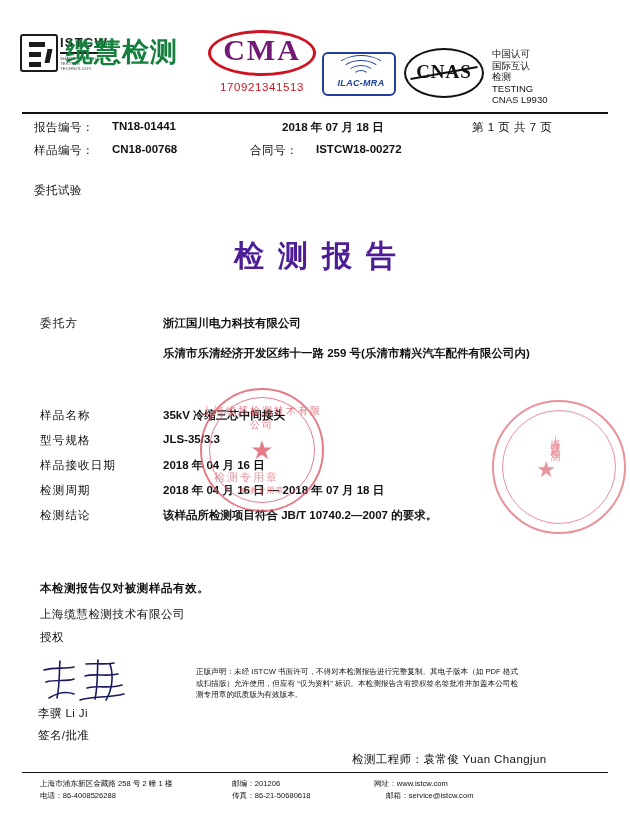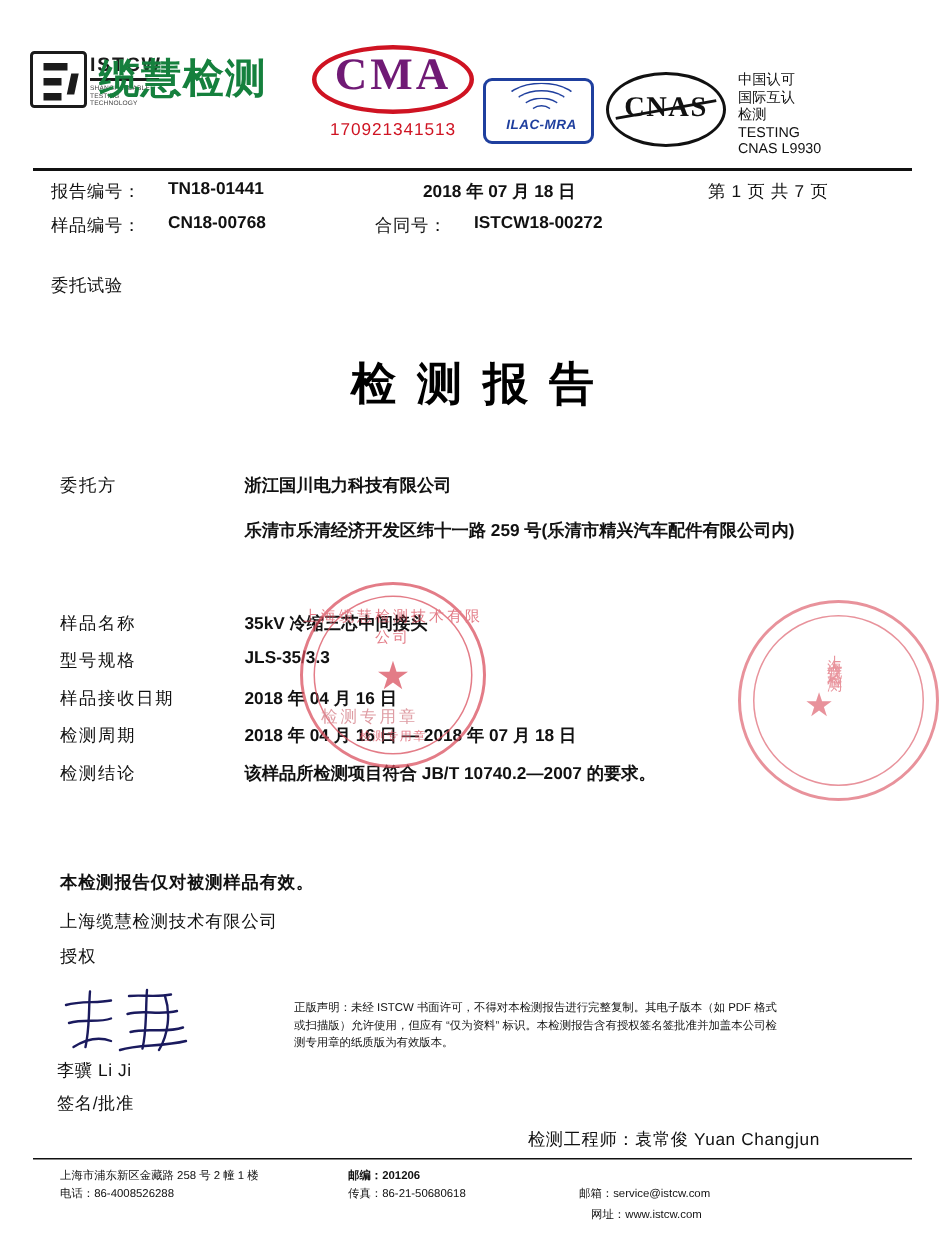--- a/index.html
+++ b/index.html
@@ -269,21 +269,21 @@
   
   .title {
     position: absolute;
     left: 0; top: 236px;
     width: 630px;
     text-align: center;
     font-size: 30px;
     font-weight: 700;
     letter-spacing: 14px;
     text-indent: 14px;
-    color: #000000;
+    color: #4c1d95;
     font-family: "DejaVu Sans", sans-serif;
   }
 
   
   .fields {
     position: absolute;
     left: 0; top: 316px;
     width: 630px;
     font-size: 11.5px;
   }
@@ -449,23 +449,23 @@
     font-size: 7.6px;
     line-height: 11px;
     color: #111;
   }
   .af-col {
     position: absolute;
     white-space: nowrap;
   }
   .af-a { left: 40px; top: 0; }
   .af-b { left: 40px; top: 12px; }
-  .af-c { left: 232px; top: 0; font-weight: bold; }
+  .af-c { left: 232px; top: 0; }
   .af-d { left: 232px; top: 12px; }
-  .af-e { left: 394px; top: 0; margin-top: 26px; }
+  .af-e { left: 374px; top: 0; }
   .af-f { left: 386px; top: 12px; }
 
   .watermark {
     position: absolute;
     left: 214px; top: 470px;
     font-size: 11px;
     color: #d98b93;
     letter-spacing: 2px;
     opacity: 0.85;
     pointer-events: none;

